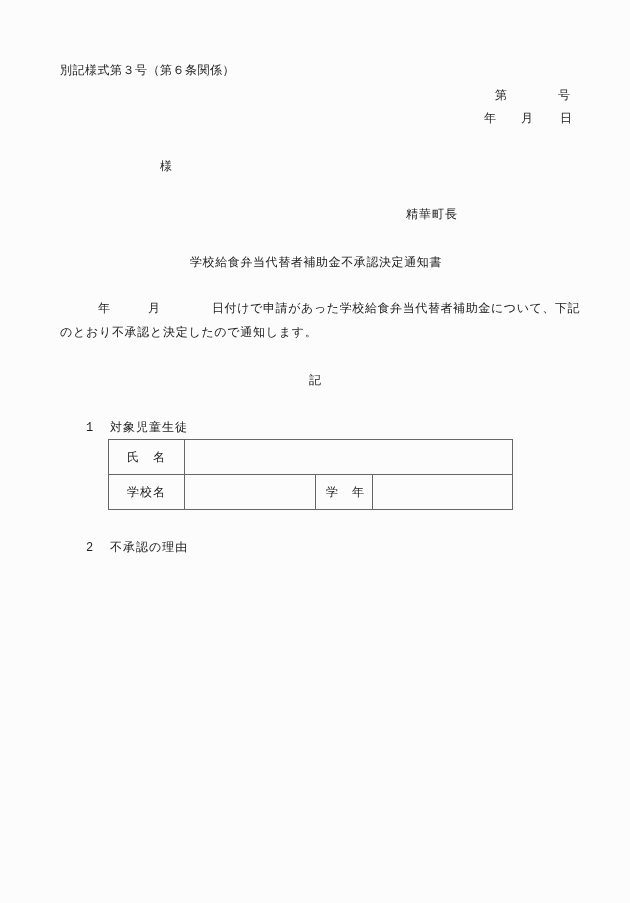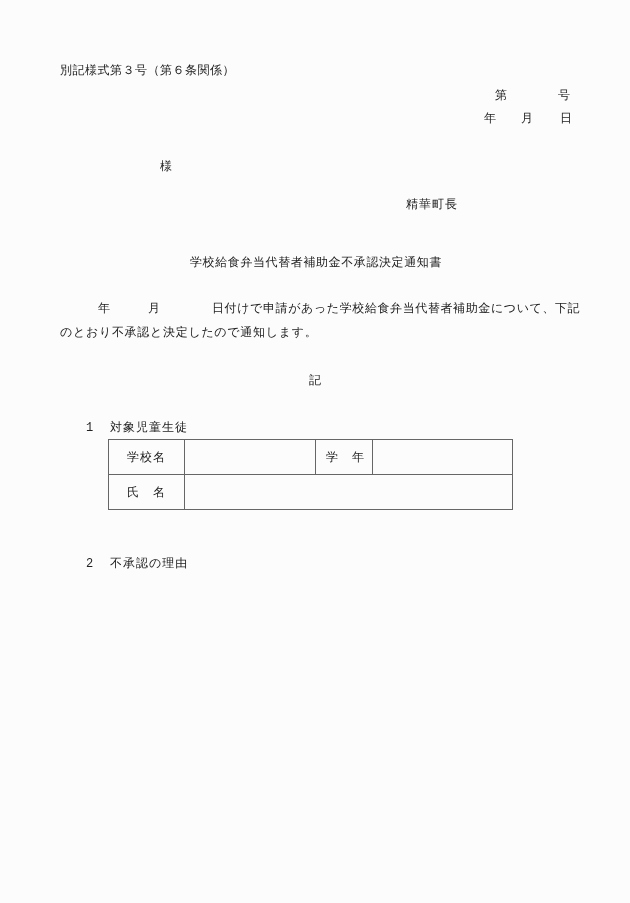--- a/index.html
+++ b/index.html
@@ -12,29 +12,29 @@
       color: #222;
       font-size: 12px;
     }
     .abs { position: absolute; white-space: nowrap; line-height: 16px; font-family: Liberation Mono, monospace; }
     .form-no { left: 60px; top: 63px; letter-spacing: 0.5px; }
     .doc-no { left: 495px; top: 88px; width: 75px; }
     .doc-no .r { position: absolute; right: 0; top: 0; }
     .doc-date { left: 484px; top: 111px; width: 86px; }
     .doc-date span { position: absolute; top: 0; }
     .addressee { left: 160px; top: 159px; }
-    .issuer { left: 406px; top: 197px; letter-spacing: 1px; text-align: center; }
+    .issuer { left: 406px; top: 207px; letter-spacing: 1px; text-align: center; }
     .title { left: 190px; top: 255px; letter-spacing: 0.6px; }
     .body-line1 { left: 98px; top: 301px; width: 465px; }
     .body-line1 span { position: absolute; top: 0; }
     .body-line2 { left: 60px; top: 325px; letter-spacing: 0.7px; text-align: center; }
     .ki { left: 309px; top: 373px; }
     .sec1 { left: 86px; top: 420px; letter-spacing: 1px; }
     .sec1 .num, .sec2 .num { display: inline-block; width: 24px; }
-    .sec2 { left: 86px; top: 540px; letter-spacing: 1px; margin-top: 16px; }
+    .sec2 { left: 86px; top: 540px; letter-spacing: 1px; }
     table.info {
       position: absolute; left: 108px; top: 439px;
       border-collapse: collapse;
       width: 405px;
     }
     table.info td {
       border: 1px solid #666;
       height: 34px;
       padding: 0;
       font-size: 12px;
@@ -74,27 +74,27 @@
 
 <div class="abs ki">記</div>
 
 <div class="abs sec1">
   <span class="num">1</span><span>対象児童生徒</span>
 </div>
 
 <table class="info">
   <tbody>
       <tr>
+    <td class="lbl" style="width:75px">氏　名</td>
+    <td colspan="3"></td>
+  </tr>
+  <tr>
     <td class="lbl" style="width:75px">学校名</td>
     <td style="width:130px"></td>
     <td class="lbl2" style="width:46px; letter-spacing:1px">学　年</td>
     <td></td>
-  </tr>
-  <tr>
-    <td class="lbl" style="width:75px">氏　名</td>
-    <td colspan="3"></td>
   </tr>
 </tbody>
   </table>
 
 <div class="abs sec2">
   <span class="num">2</span><span>不承認の理由</span>
 </div>
 
 </body></html>

